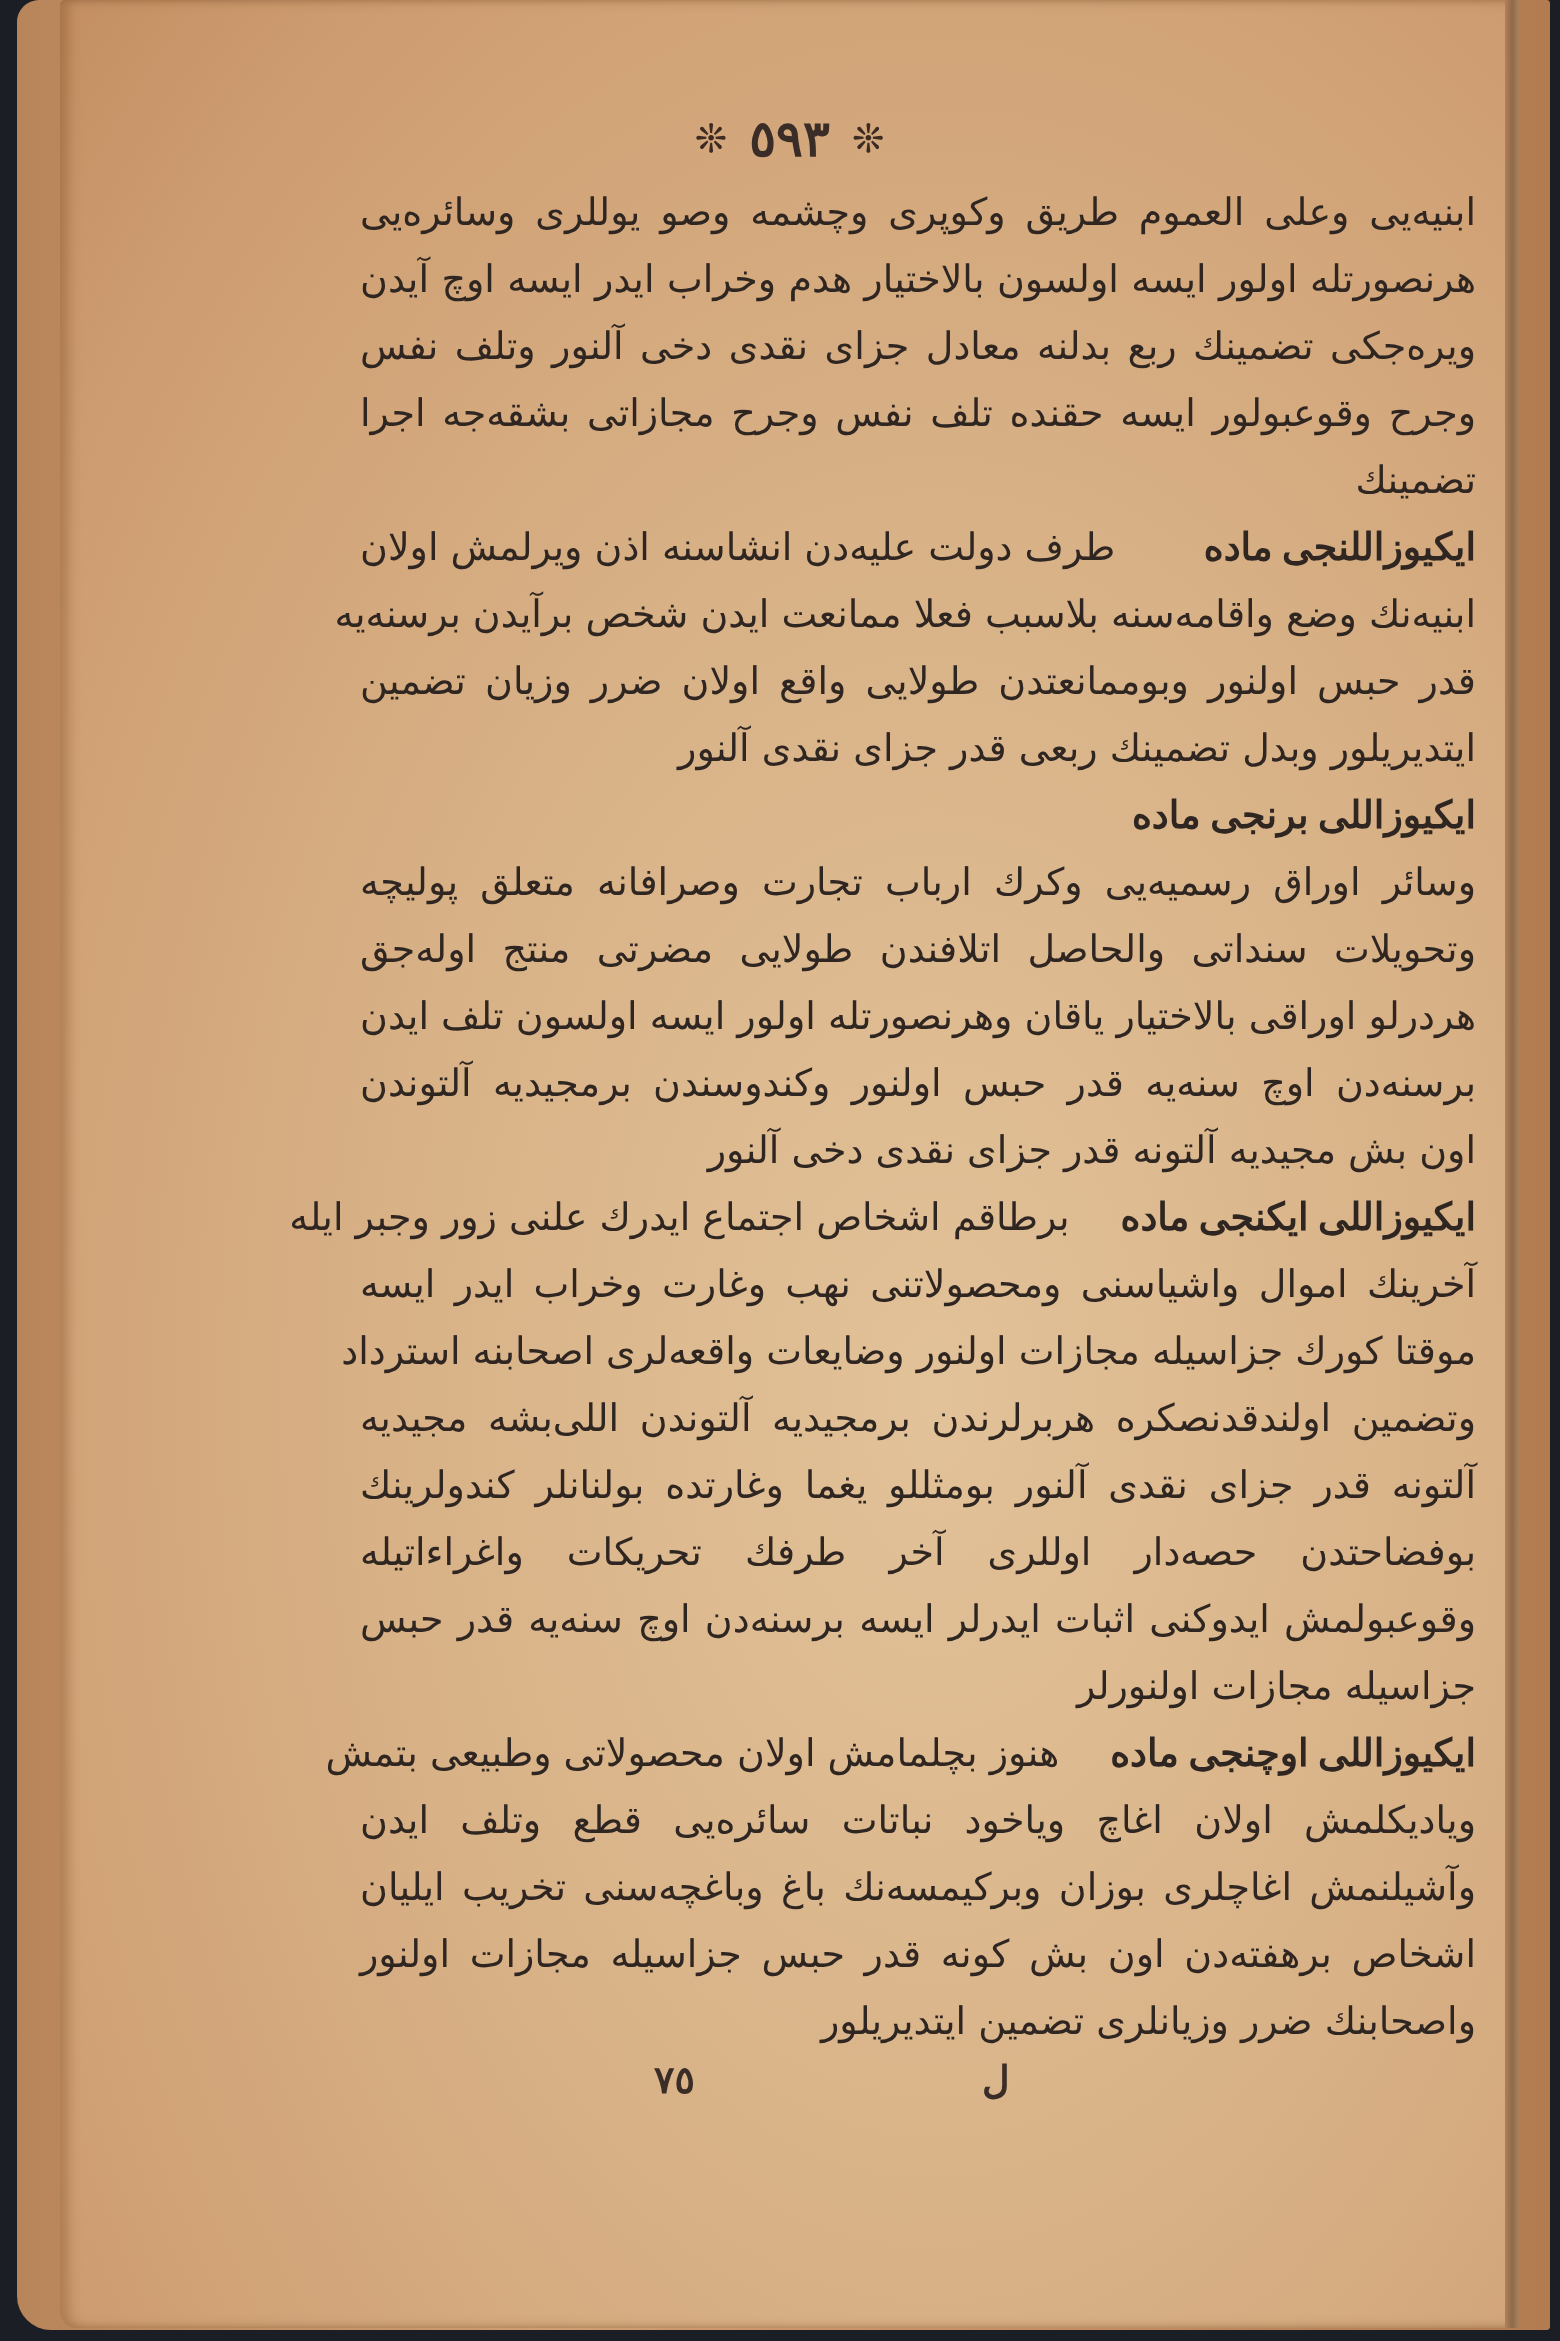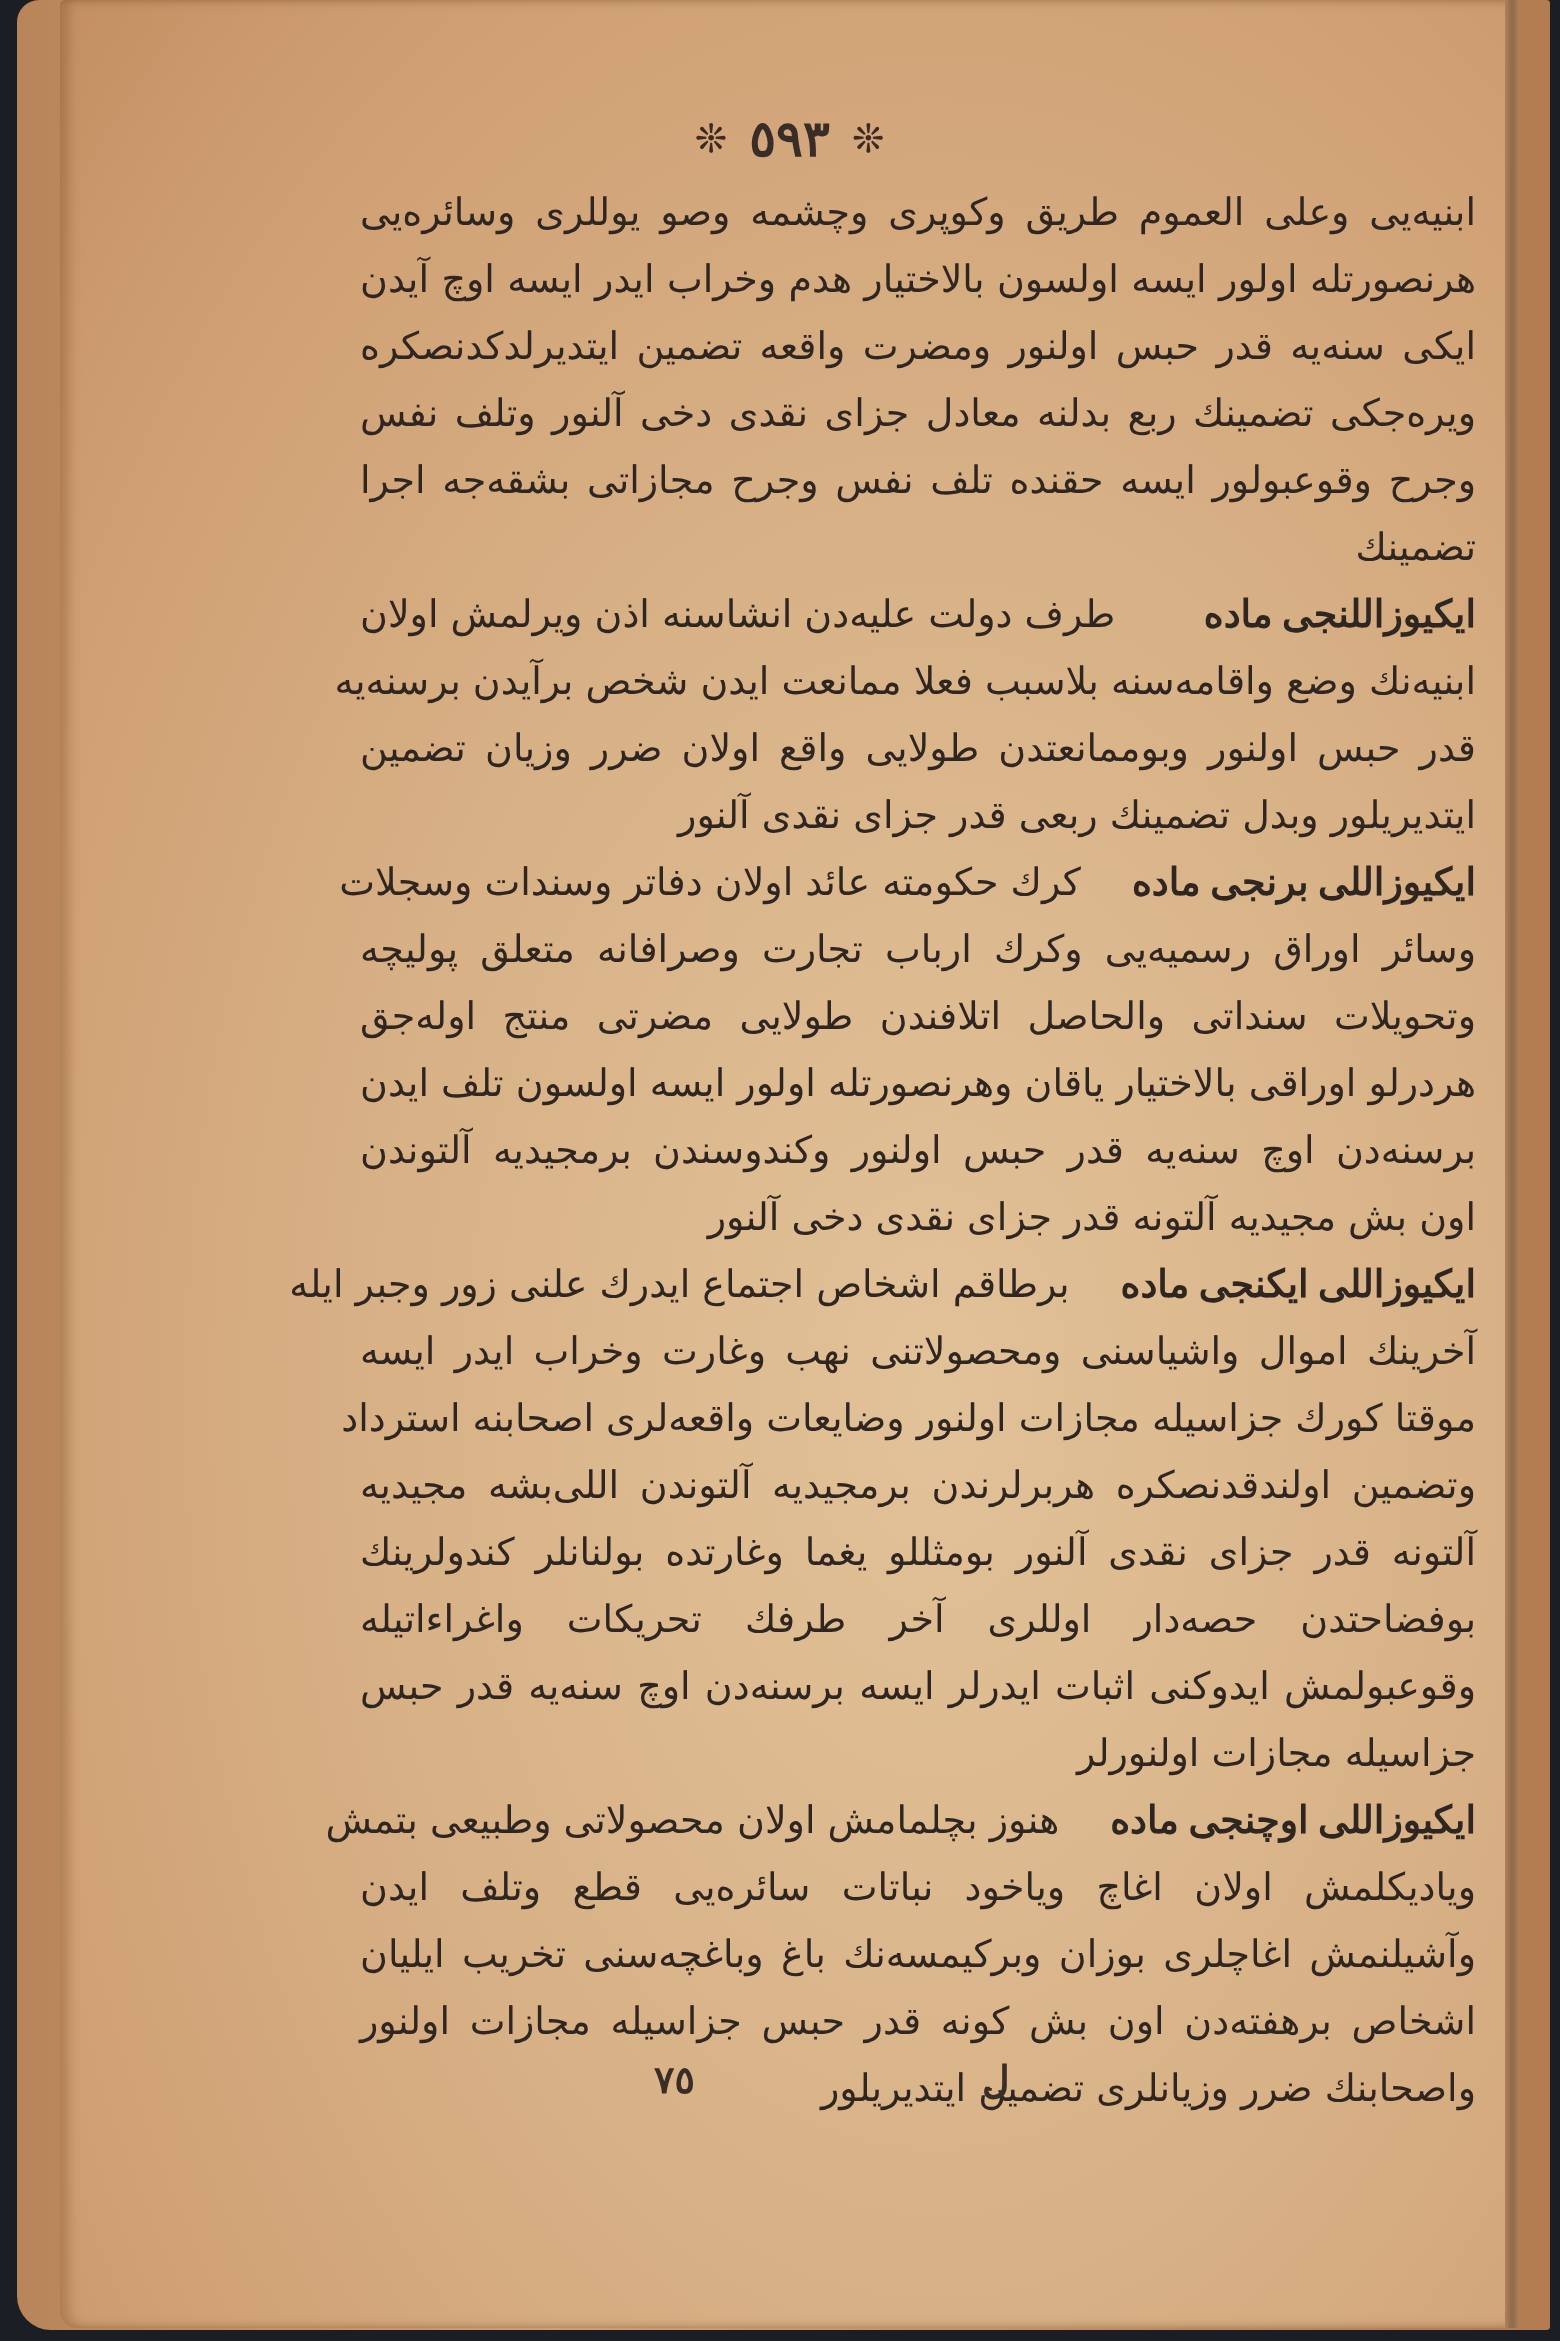--- a/index.html
+++ b/index.html
@@ -57,39 +57,37 @@
 
   <div class="header">
     <span class="flourish">❊</span>
     <span class="folio">٥٩٣</span>
     <span class="flourish">❊</span>
   </div>
 
   <div class="body">
     <span class="line">ابنيه‌يى وعلى العموم طريق وكوپرى وچشمه وصو يوللرى وسائره‌يى</span>
     <span class="line">هرنصورتله اولور ايسه اولسون بالاختيار هدم وخراب ايدر ايسه اوچ آيدن</span>
-    <span class="line">ايكى سنه‌يه قدر حبس اولنور ومضرت واقعه تضمين ايتديرلدكدنصكره</span>
     <span class="line">ويره‌جكى تضمينك ربع بدلنه معادل جزاى نقدى دخى آلنور وتلف نفس</span>
     <span class="line">وجرح وقوعبولور ايسه حقنده تلف نفس وجرح مجازاتى بشقه‌جه اجرا</span>
     <span class="line short">تضمينك</span>
 
     <div>
       <div class="article-line">
         <span class="article-title">ايكيوزاللنجى ماده</span>
         <span>طرف دولت عليه‌دن انشاسنه اذن ويرلمش اولان</span>
       </div>
       <span class="line">ابنيه‌نك وضع واقامه‌سنه بلاسبب فعلا ممانعت ايدن شخص برآيدن برسنه‌يه</span>
       <span class="line">قدر حبس اولنور وبوممانعتدن طولايى واقع اولان ضرر وزيان تضمين</span>
       <span class="line short">ايتديريلور وبدل تضمينك ربعى قدر جزاى نقدى آلنور</span>
     </div>
 
     <div>
       <div class="article-line">
         <span class="article-title">ايكيوزاللى برنجى ماده</span>
-        <span>كرك حكومته عائد اولان دفاتر وسندات وسجلات</span>
       </div>
       <span class="line">وسائر اوراق رسميه‌يى وكرك ارباب تجارت وصرافانه متعلق پوليچه</span>
       <span class="line">وتحويلات سنداتى والحاصل اتلافندن طولايى مضرتى منتج اوله‌جق</span>
       <span class="line">هردرلو اوراقى بالاختيار ياقان وهرنصورتله اولور ايسه اولسون تلف ايدن</span>
       <span class="line">برسنه‌دن اوچ سنه‌يه قدر حبس اولنور وكندوسندن برمجيديه آلتوندن</span>
       <span class="line short">اون بش مجيديه آلتونه قدر جزاى نقدى دخى آلنور</span>
     </div>
 
     <div>
       <div class="article-line">

